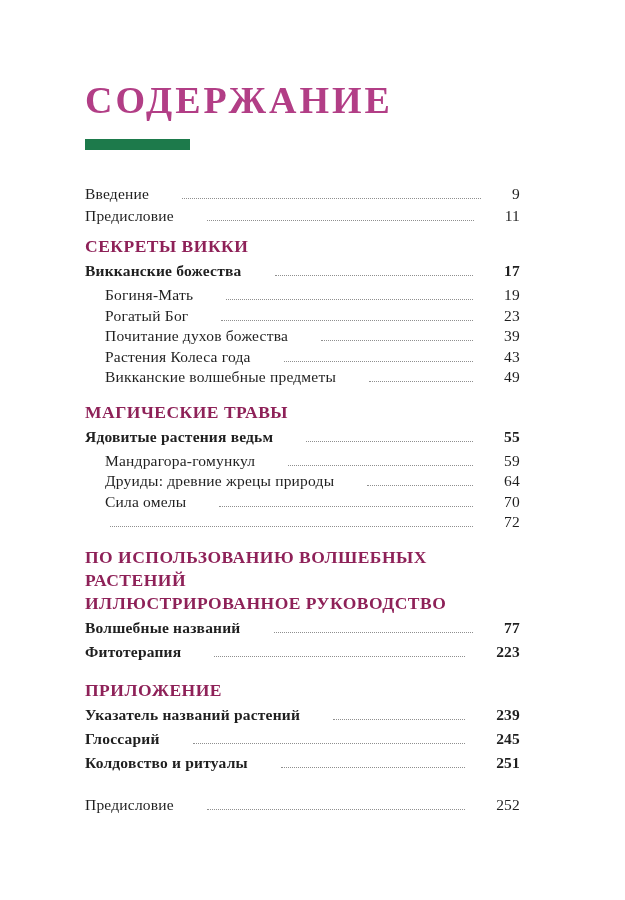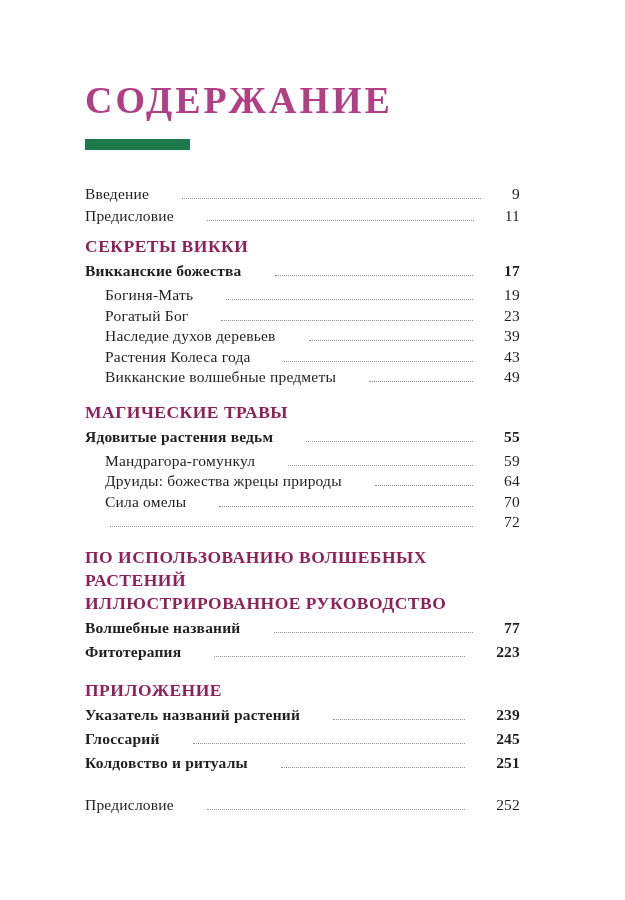--- a/index.html
+++ b/index.html
@@ -100,21 +100,21 @@
             <span class="label">Богиня-Мать</span>
             <span class="leader"></span>
             <span class="pagenum">19</span>
           </div>
           <div class="row sub-row">
             <span class="label">Рогатый Бог</span>
             <span class="leader"></span>
             <span class="pagenum">23</span>
           </div>
           <div class="row sub-row">
-            <span class="label">Наследие духов деревьев</span>
+            <span class="label">Почитание духов божества</span>
             <span class="leader"></span>
             <span class="pagenum">39</span>
           </div>
           <div class="row sub-row">
             <span class="label">Растения Колеса года</span>
             <span class="leader"></span>
             <span class="pagenum">43</span>
           </div>
           <div class="row sub-row">
             <span class="label">Викканские волшебные предметы</span>
@@ -130,21 +130,21 @@
             <span class="label">Ядовитые растения ведьм</span>
             <span class="leader"></span>
             <span class="pagenum">55</span>
           </div>
           <div class="row sub-row">
             <span class="label">Мандрагора-гомункул</span>
             <span class="leader"></span>
             <span class="pagenum">59</span>
           </div>
           <div class="row sub-row">
-            <span class="label">Друиды: божества жрецы природы</span>
+            <span class="label">Друиды: древние жрецы природы</span>
             <span class="leader"></span>
             <span class="pagenum">64</span>
           </div>
           <div class="row sub-row">
             <span class="label">Сила омелы</span>
             <span class="leader"></span>
             <span class="pagenum">70</span>
           </div>
           <div class="row sub-row">
             <span class="leader"></span>

